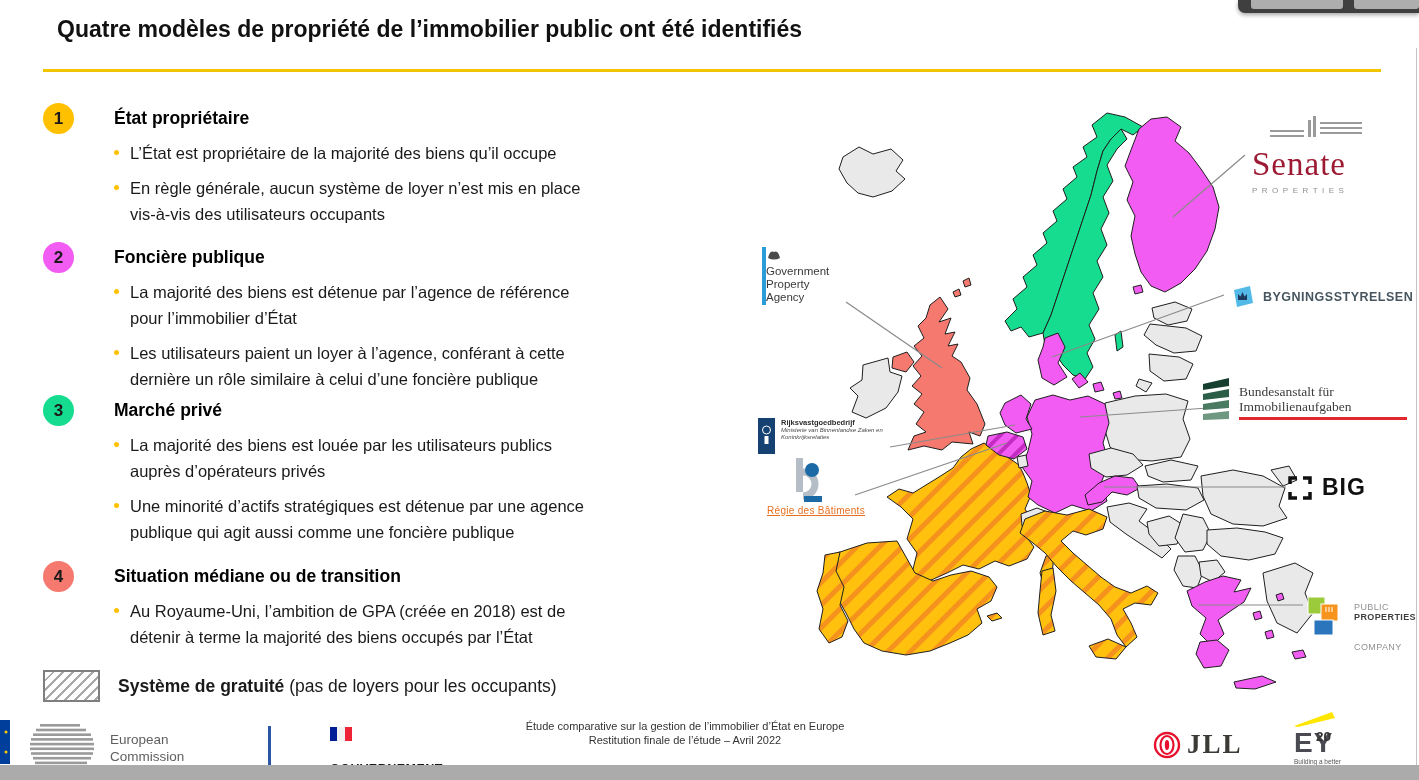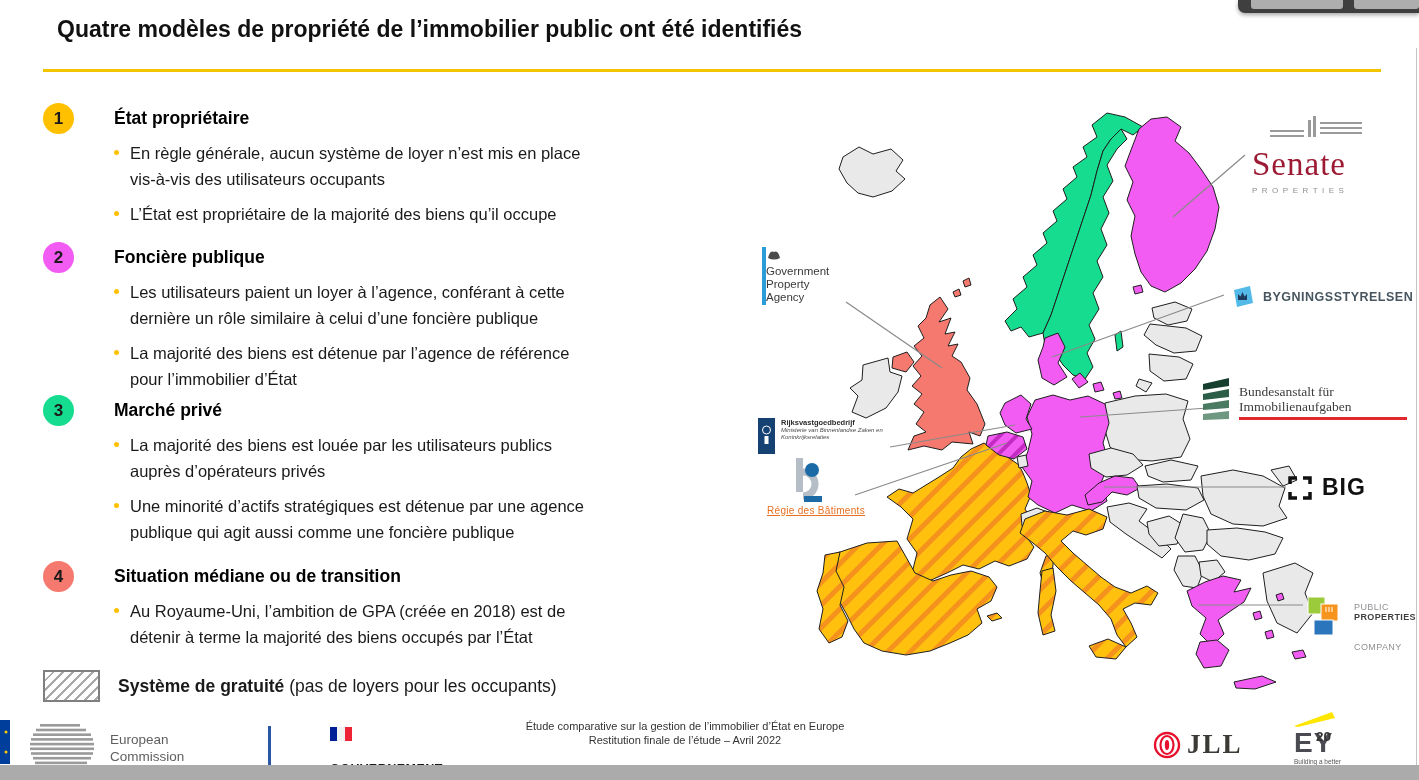--- a/index.html
+++ b/index.html
@@ -90,43 +90,43 @@
 
 <div class="abs page-title">Quatre modèles de propriété de l’immobilier public ont été identifiés</div>
 <div class="abs title-rule"></div>
 
 <div class="model" style="top:103px;">
   <div class="badge c1">1</div>
   <div class="mcontent">
     <div class="mhead">État propriétaire</div>
     <div class="bullet">
         <span class="dot"></span>
+        <span class="btxt">L’État est propriétaire de la majorité des biens qu’il occupe</span>
+      </div>
+    <div class="bullet">
+        <span class="dot"></span>
         <span class="btxt">En règle générale, aucun système de loyer n’est mis en place
 vis-à-vis des utilisateurs occupants</span>
-      </div>
-    <div class="bullet">
-        <span class="dot"></span>
-        <span class="btxt">L’État est propriétaire de la majorité des biens qu’il occupe</span>
       </div>
   </div>
 </div>
 
 <div class="model" style="top:242px;">
   <div class="badge c2">2</div>
   <div class="mcontent">
     <div class="mhead">Foncière publique</div>
     <div class="bullet">
         <span class="dot"></span>
+        <span class="btxt">La majorité des biens est détenue par l’agence de référence
+pour l’immobilier d’État</span>
+      </div>
+    <div class="bullet">
+        <span class="dot"></span>
         <span class="btxt">Les utilisateurs paient un loyer à l’agence, conférant à cette
 dernière un rôle similaire à celui d’une foncière publique</span>
-      </div>
-    <div class="bullet">
-        <span class="dot"></span>
-        <span class="btxt">La majorité des biens est détenue par l’agence de référence
-pour l’immobilier d’État</span>
       </div>
   </div>
 </div>
 
 <div class="model" style="top:395px;">
   <div class="badge c3">3</div>
   <div class="mcontent">
     <div class="mhead">Marché privé</div>
     <div class="bullet">
         <span class="dot"></span>

